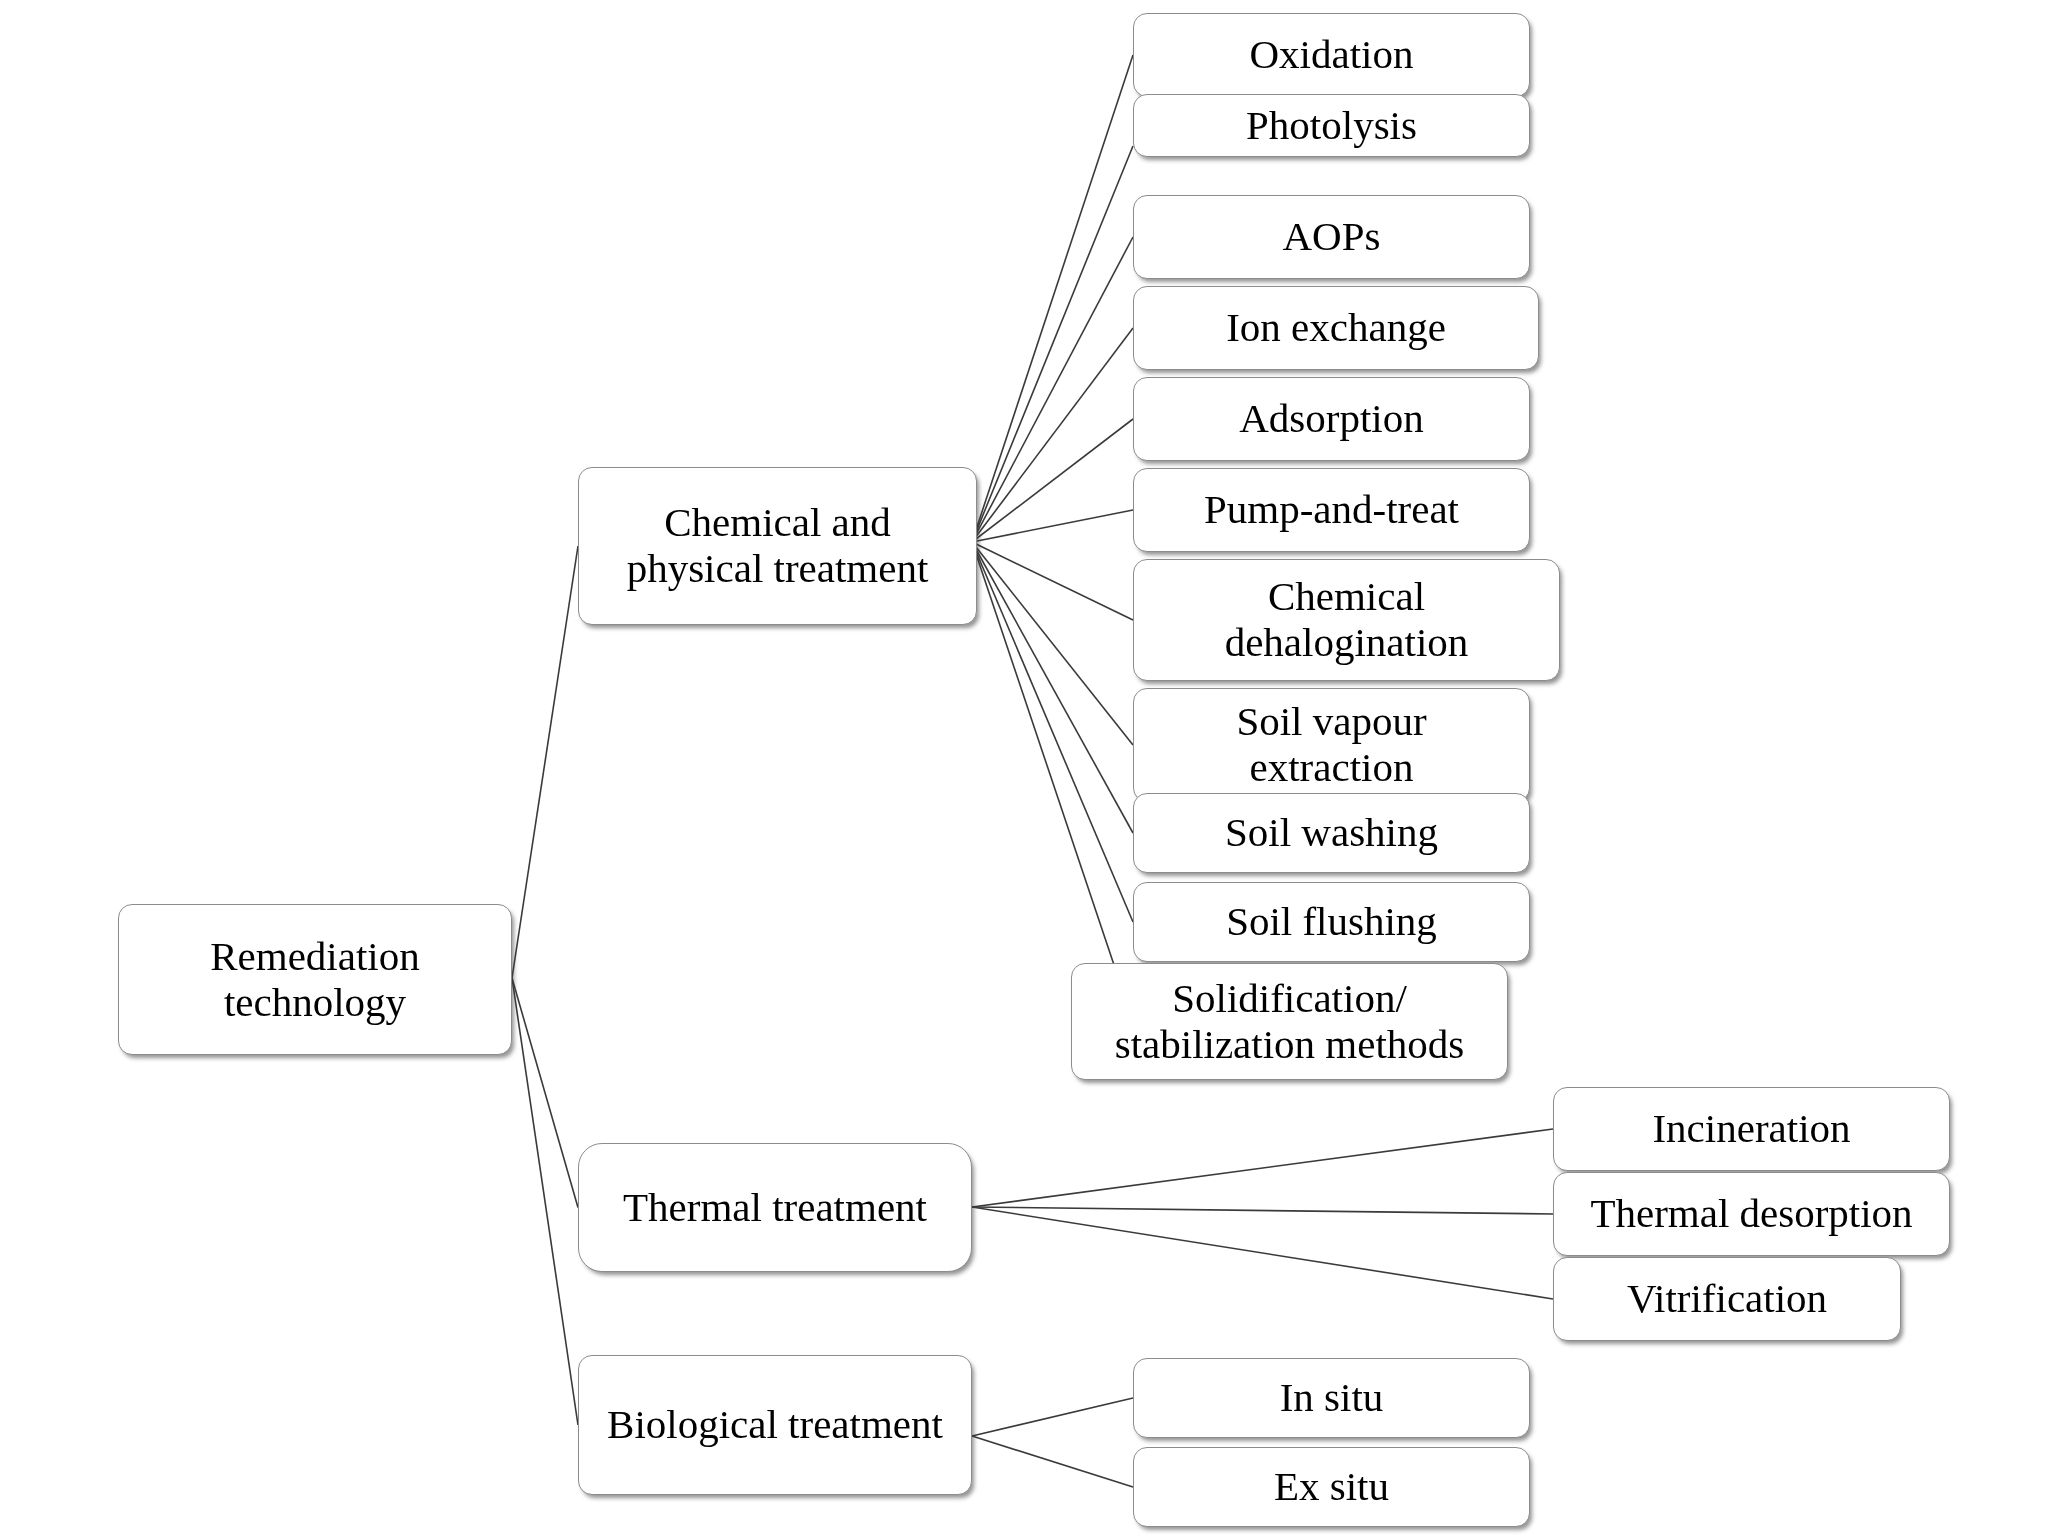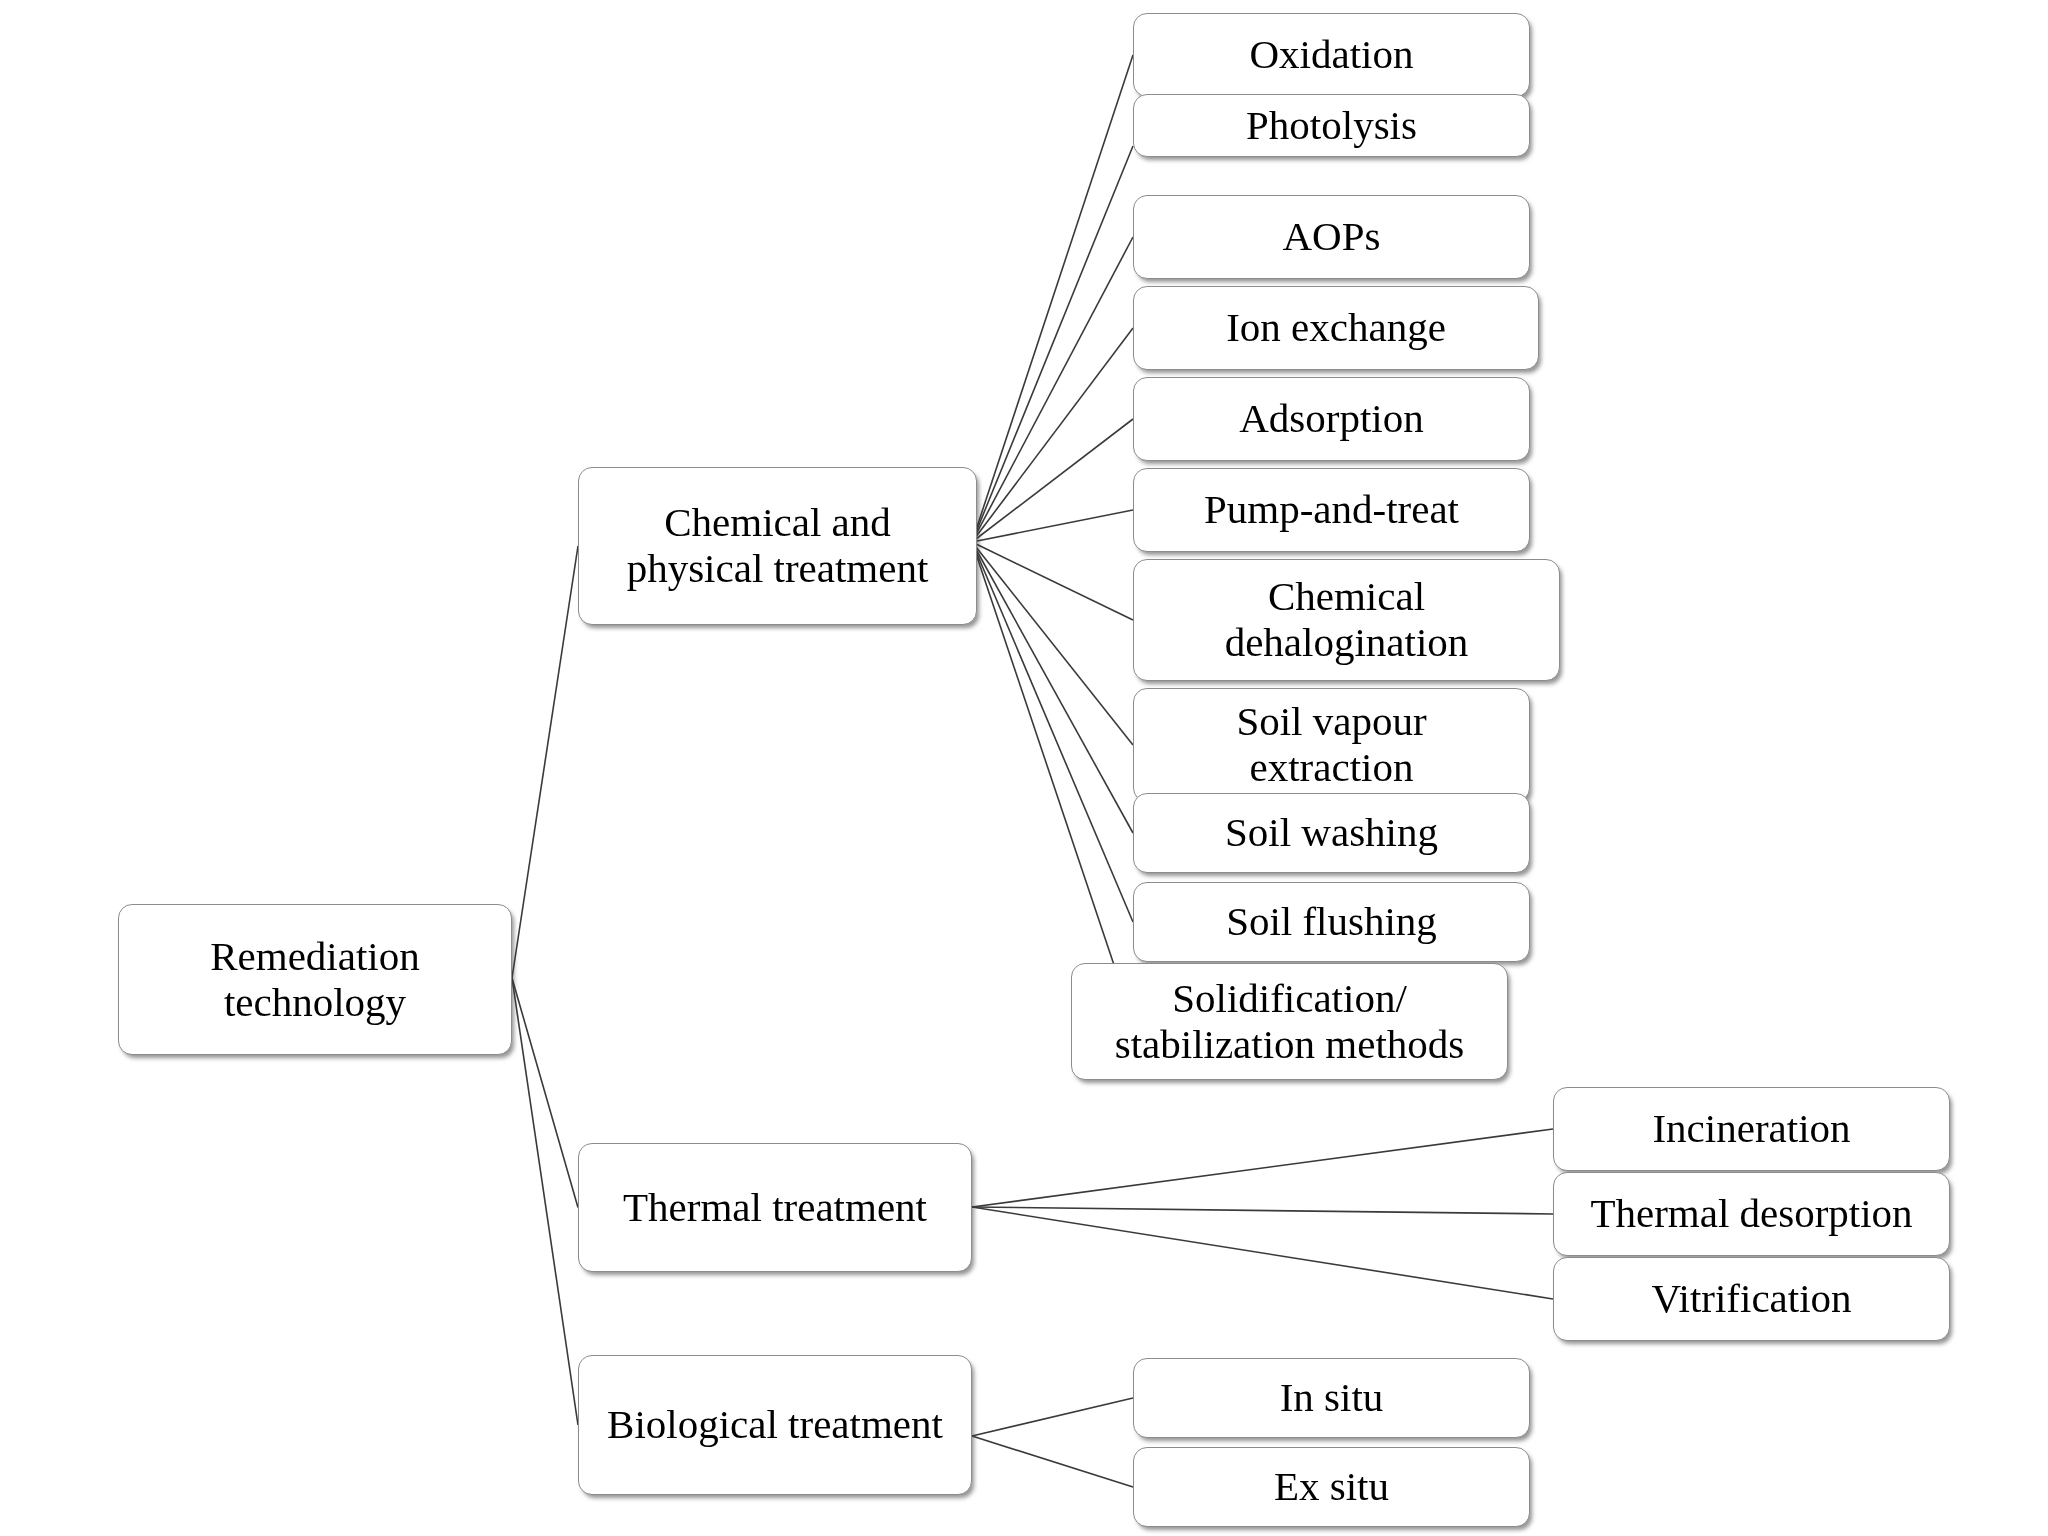--- a/index.html
+++ b/index.html
@@ -102,22 +102,22 @@
       <div class="node leaf" style="left: 1133px; top: 559px; width: 427px; height: 122px;"><span class="label">Chemical
 dehalogination</span></div>
       <div class="node leaf" style="left: 1133px; top: 688px; width: 397px; height: 114px;"><span class="label">Soil vapour
 extraction</span></div>
       <div class="node leaf" style="left: 1133px; top: 793px; width: 397px; height: 80px;"><span class="label">Soil washing</span></div>
       <div class="node leaf" style="left: 1133px; top: 882px; width: 397px; height: 80px;"><span class="label">Soil flushing</span></div>
       <div class="node leaf overflow" style="left: 1071px; top: 963px; width: 437px; height: 117px;">
         <span class="label">Solidification/
 stabilization methods</span>
       </div>
-      <div class="node branch" style="left: 578px; top: 1143px; width: 394px; height: 129px;"><span class="label">Thermal treatment</span></div>
+      <div class="node branch" style="left: 578px; top: 1143px; width: 394px; height: 129px; border-radius: 24px;"><span class="label">Thermal treatment</span></div>
       <div class="node leaf" style="left: 1553px; top: 1087px; width: 397px; height: 84px;"><span class="label">Incineration</span></div>
       <div class="node leaf" style="left: 1553px; top: 1172px; width: 397px; height: 84px;"><span class="label">Thermal desorption</span></div>
-      <div class="node leaf" style="left: 1553px; top: 1257px; width: 397px; height: 84px;"><span class="label">Vitrification</span></div>
+      <div class="node leaf" style="left: 1553px; top: 1257px; width: 348px; height: 84px;"><span class="label">Vitrification</span></div>
       <div class="node branch" style="left: 578px; top: 1355px; width: 394px; height: 140px;"><span class="label">Biological treatment</span></div>
       <div class="node leaf" style="left: 1133px; top: 1358px; width: 397px; height: 80px;"><span class="label">In situ</span></div>
       <div class="node leaf" style="left: 1133px; top: 1447px; width: 397px; height: 80px;"><span class="label">Ex situ</span></div>
     </div>
 
 </div>
 
 </body></html>

